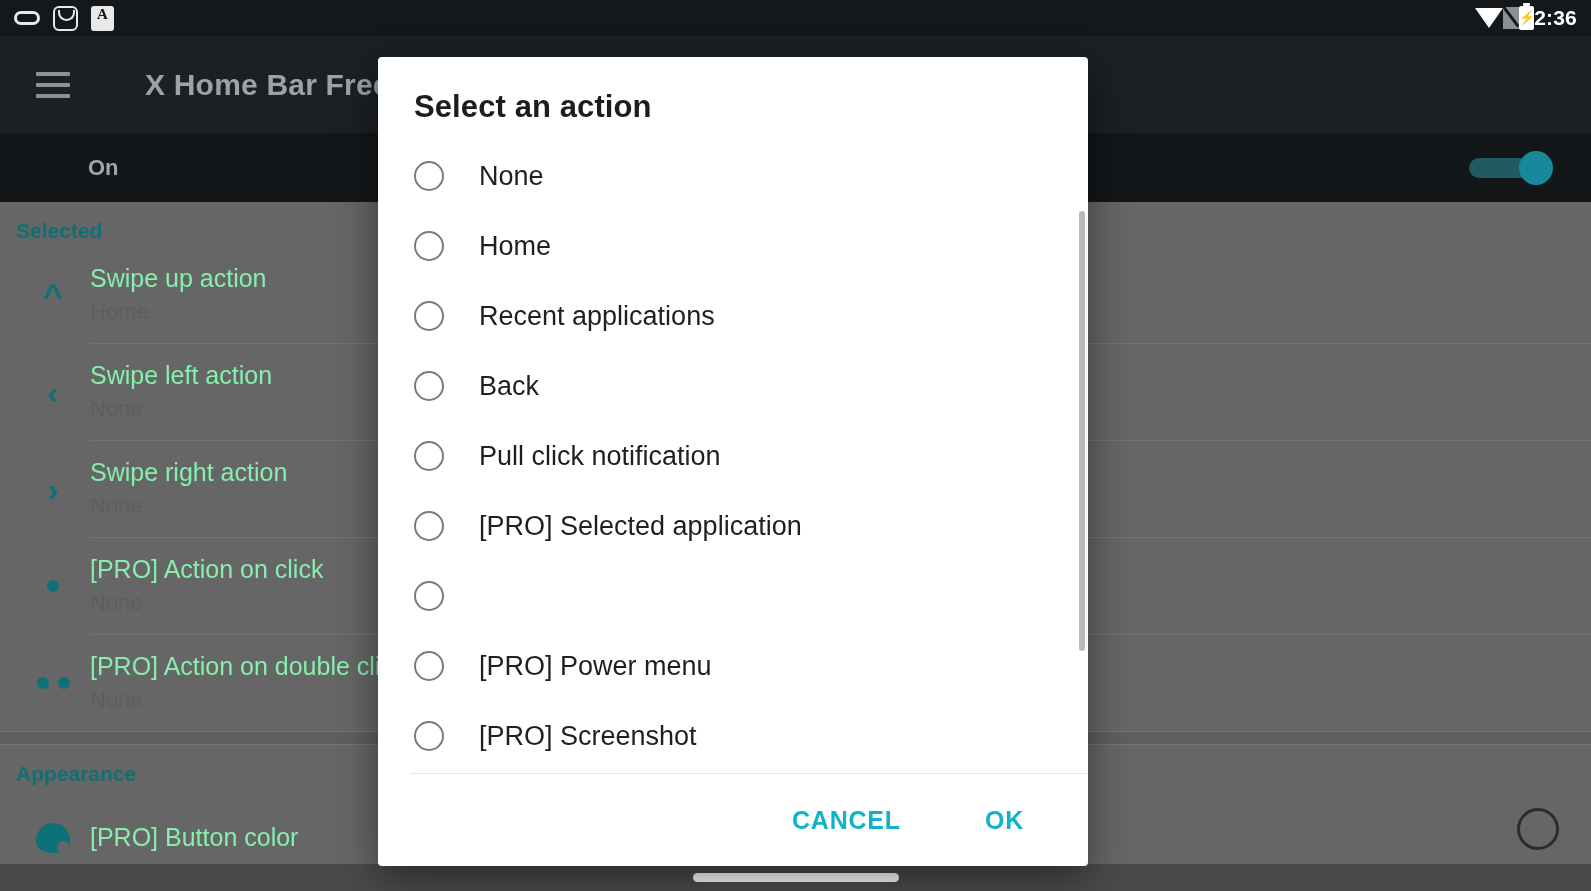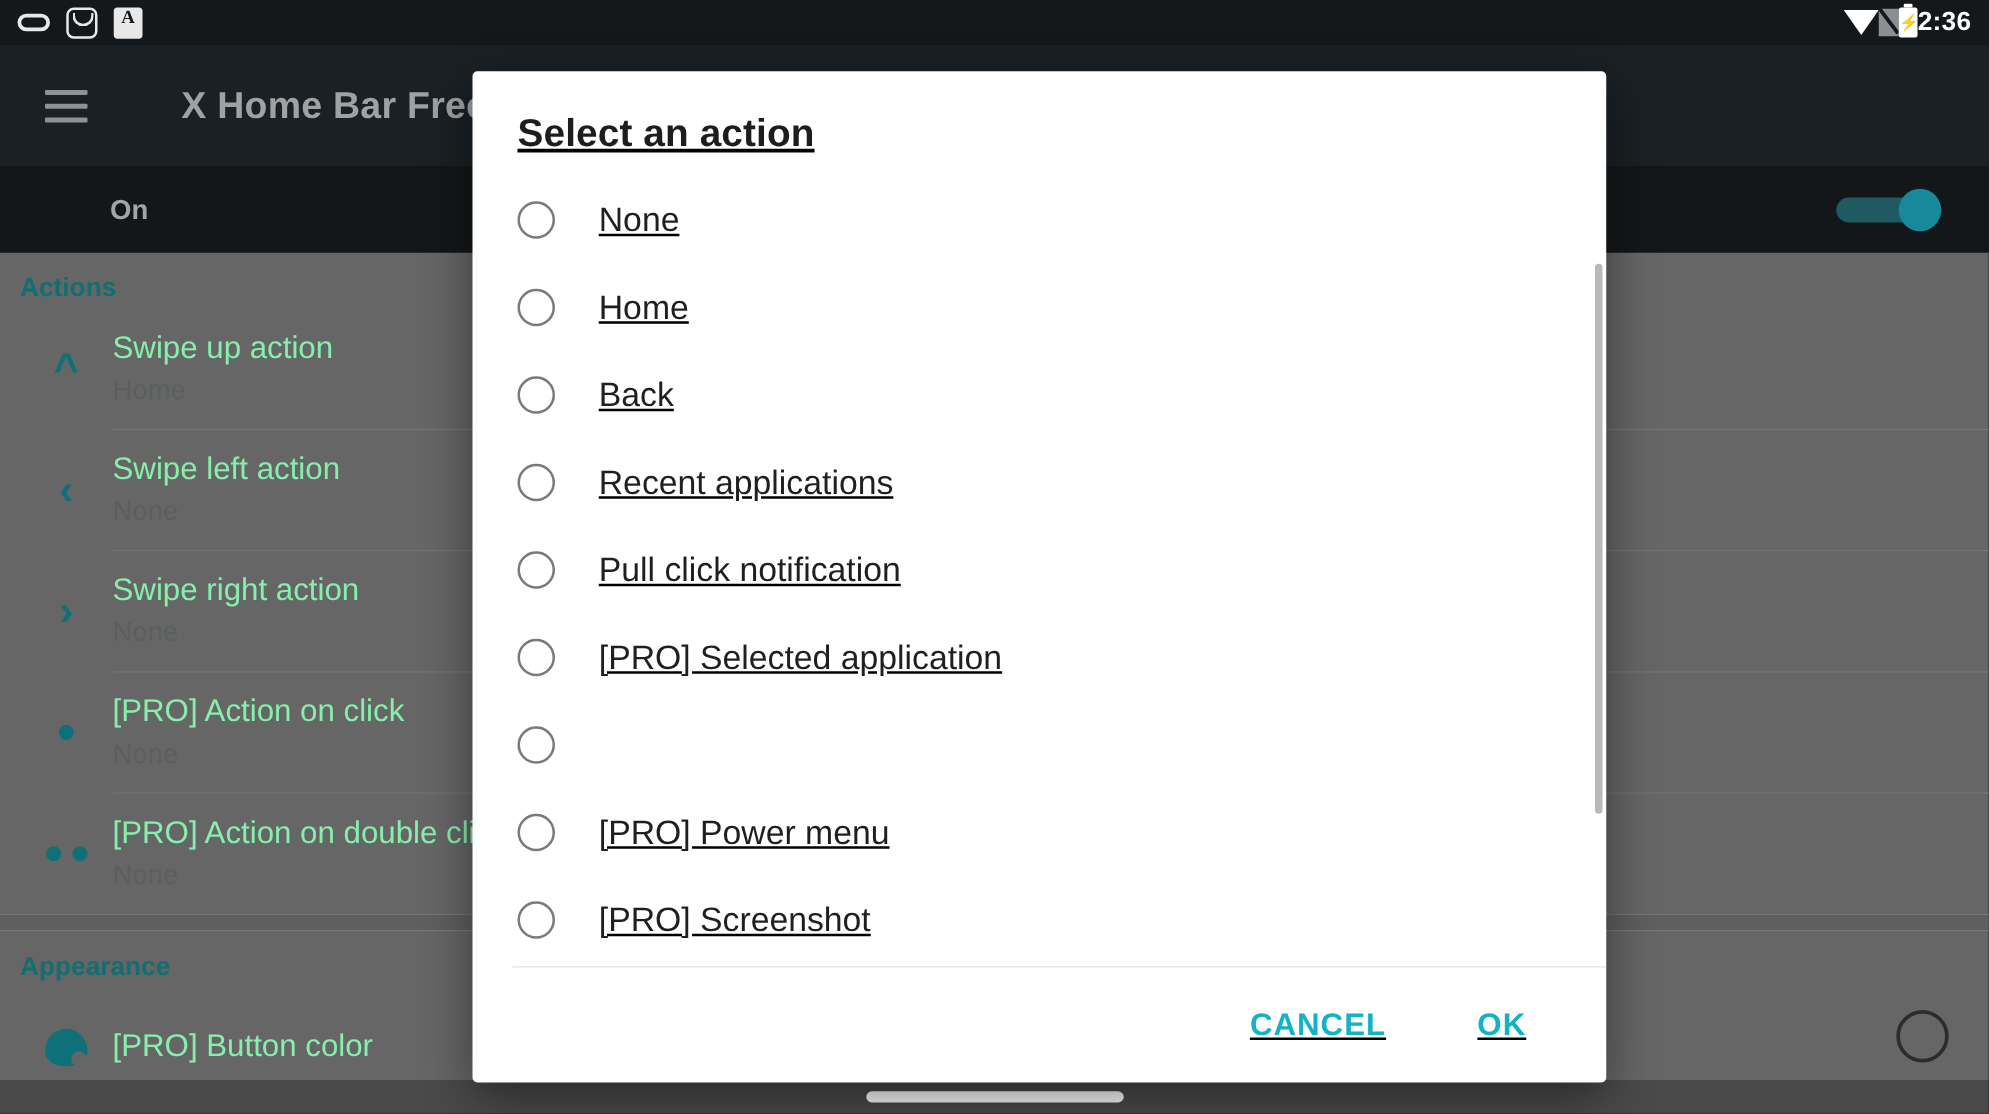--- a/index.html
+++ b/index.html
@@ -105,36 +105,36 @@
     position: absolute; right: 32px; bottom: 14px; width: 42px; height: 42px;
     border: 3px solid #2a2d2f; border-radius: 50%;
   }
 
   
   .navbar { position: absolute; left:0; bottom:0; width:1591px; height: 27px;
             background: #4a4a4a; z-index: 5; display:flex; align-items:center;
             justify-content:center; }
   .nav-pill { width: 206px; height: 9px; background: #fafafa; border-radius: 5px; }
   .dialog {
-    position: absolute; left: 378px; top: 57px; width: 907px; height: 809px;
+    position: absolute; left: 378px; top: 57px; width: 710px; height: 809px;
     background: #ffffff; border-radius: 4px; z-index: 7;
     box-shadow: 0 12px 40px rgba(0,0,0,.45);
-    display: flex; flex-direction: column; overflow: hidden; text-decoration: underline;
+    display: flex; flex-direction: column; overflow: hidden;
   }
   .dlg-title { font-size: 31px; font-weight: bold; color: #1d1d1d;
                padding: 32px 0 10px 36px; letter-spacing: .1px; }
   .dlg-list { flex: 1; position: relative; overflow: hidden; padding-top: 6px; }
   .opt { display: flex; align-items: center; height: 70px; padding-left: 36px; cursor: pointer; }
   .radio { width: 30px; height: 30px; min-width:30px; border: 2.6px solid #7a7a7a;
            border-radius: 50%; }
   .opt-label { margin-left: 35px; font-size: 27px; color: #1f1f1f; white-space: nowrap; }
   .scrollthumb { position: absolute; right: 3px; top: 76px; width: 6px; height: 440px;
                  background: #b9b9b9; border-radius: 3px; }
   .dlg-footer { height: 93px; border-top: 1px solid #e4e4e4; display: flex;
-                align-items: center; justify-content: flex-end; padding-right: 42px; gap: 29px; margin-left: 32px; }
+                align-items: center; justify-content: flex-end; padding-right: 42px; gap: 40px; margin-left: 32px; }
   .dlg-btn { font-size: 25px; font-weight: bold; color: #13b3c6; letter-spacing: .8px;
              background: none; border: none; padding: 14px 22px; cursor: pointer;
              font-family: "Liberation Sans", sans-serif; }
 </style>
 </head>
 <body>
 
 <div id="root">
 
   <div class="statusbar">
@@ -163,21 +163,21 @@
   <div class="onrow">
     <div class="on-label">On</div>
     <div class="toggle">
       <div class="track"></div>
       <div class="thumb"></div>
     </div>
   </div>
 
   <div class="content">
 
-    <div class="section-head">Actions</div>
+    <div class="section-head">Selected</div>
 
     <div class="pref">
       <div class="pref-icon">
           <span class="chev">^</span>
         </div>
       <div class="pref-text">
         <div class="pref-title">Swipe up action</div>
         <div class="pref-sub">Home</div>
       </div>
     </div>
@@ -252,25 +252,25 @@
       <div class="opt">
         <span class="radio"></span>
         <span class="opt-label">None</span>
       </div>
       <div class="opt">
         <span class="radio"></span>
         <span class="opt-label">Home</span>
       </div>
       <div class="opt">
         <span class="radio"></span>
+        <span class="opt-label">Recent applications</span>
+      </div>
+      <div class="opt">
+        <span class="radio"></span>
         <span class="opt-label">Back</span>
-      </div>
-      <div class="opt">
-        <span class="radio"></span>
-        <span class="opt-label">Recent applications</span>
       </div>
       <div class="opt">
         <span class="radio"></span>
         <span class="opt-label">Pull click notification</span>
       </div>
       <div class="opt">
         <span class="radio"></span>
         <span class="opt-label">[PRO] Selected application</span>
       </div>
       <div class="opt">

